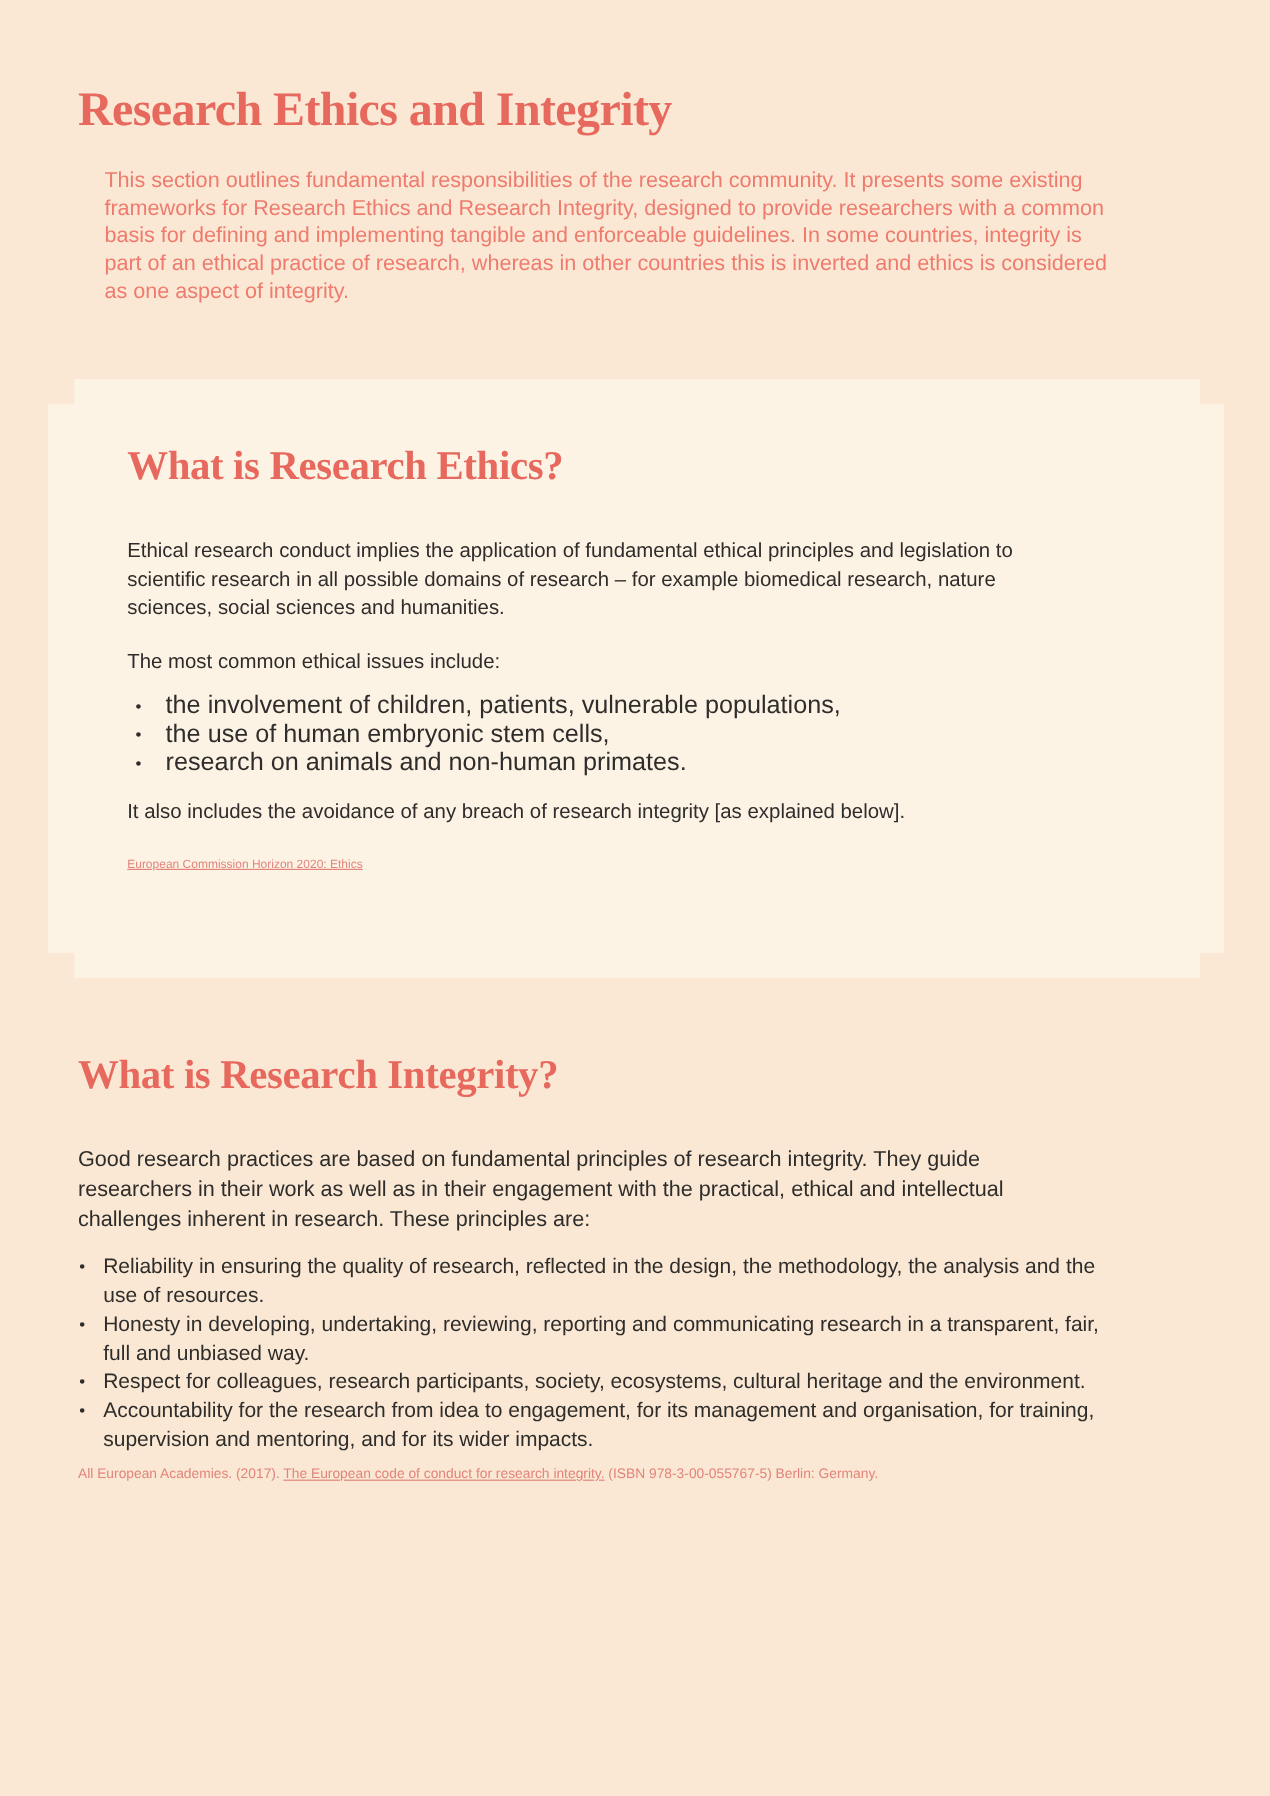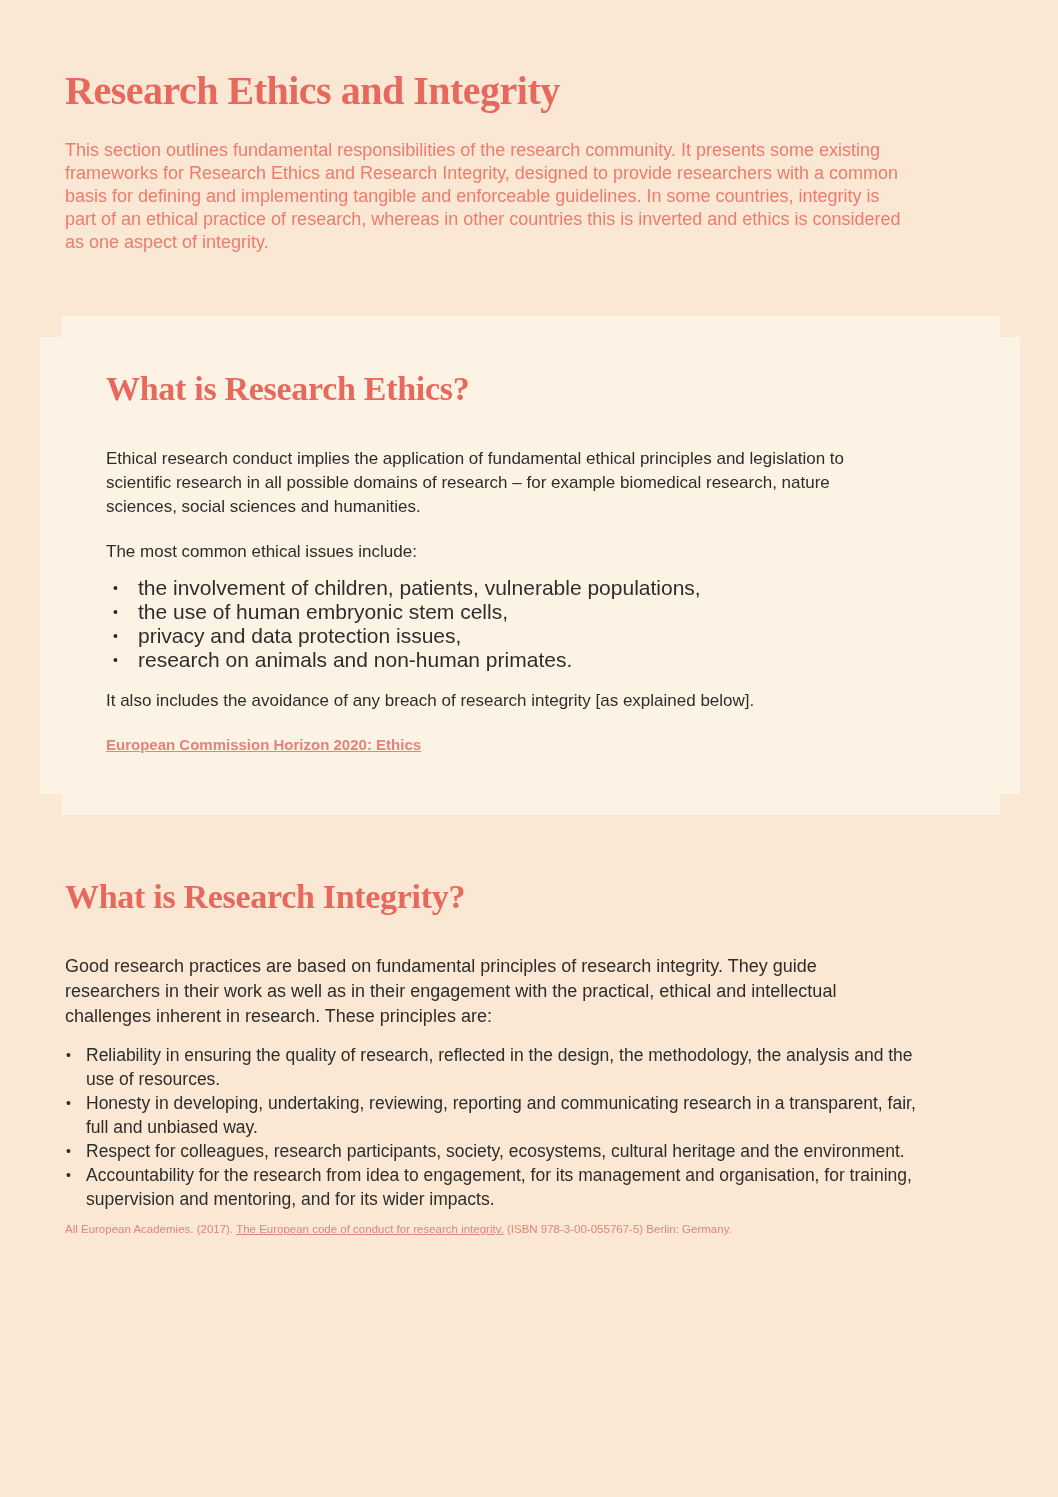--- a/index.html
+++ b/index.html
@@ -18,21 +18,21 @@
     padding-top: 70px;
     font-family: "Liberation Serif", serif;
     font-weight: 700;
     font-size: 40px;
     line-height: 1.05;
     letter-spacing: -0.5px;
     color: #e7695e;
   }
 
   .intro {
-    margin: 27px 0 0 65px;
+    margin: 27px 0 0 87px;
     width: 845px;
     font-size: 18px;
     line-height: 23px;
     color: #ee7b6e;
   }
 
   
   .card-wrap { position: relative; margin-top: 62px; height: 499px; padding-left: 47px; }
   .layer { position: absolute; background: #fdf3e5; }
   .layer-back  { left: 62px; top: 0;    width: 938px; height: 499px; }
@@ -79,23 +79,22 @@
   .card-content .para2 { margin-top: 17px; }
 
   .link {
     color: #e2847b;
     text-decoration: underline;
     cursor: pointer;
   }
   .small-link {
     display: inline-block;
     margin-top: 24px;
-    font-size: 15px;
+    font-size: 10px;
     line-height: 15px;
-    font-weight: bold;
   }
 
   .integrity { margin: 63px 0 0 65px; width: 880px; }
   .integrity .section-para {
     margin-top: 39px;
     width: 845px;
     font-size: 18px;
     line-height: 25px;
   }
 
@@ -136,21 +135,20 @@
   <div class="card-wrap">
     <div class="layer layer-back"></div>
     <div class="layer layer-front"></div>
     <div class="card-content">
       <h2>What is Research Ethics?</h2>
       <p class="body para1">Ethical research conduct implies the application of fundamental ethical principles and legislation to scientific research in all possible domains of research – for example biomedical research, nature sciences, social sciences and humanities.</p>
       <p class="body list-intro">The most common ethical issues include:</p>
       <ul class="card-list">
         <li>the involvement of children, patients, vulnerable populations,</li>
         <li>the use of human embryonic stem cells,</li>
-        <li>privacy and data protection issues,</li>
         <li>research on animals and non-human primates.</li>
       </ul>
       <p class="body para2">It also includes the avoidance of any breach of research integrity [as explained below].</p>
       <a class="link small-link">European Commission Horizon 2020: Ethics</a>
     </div>
   </div>
 
   <section class="integrity">
     <h2>What is Research Integrity?</h2>
     <p class="body section-para">Good research practices are based on fundamental principles of research integrity. They guide researchers in their work as well as in their engagement with the practical, ethical and intellectual challenges inherent in research. These principles are:</p>

